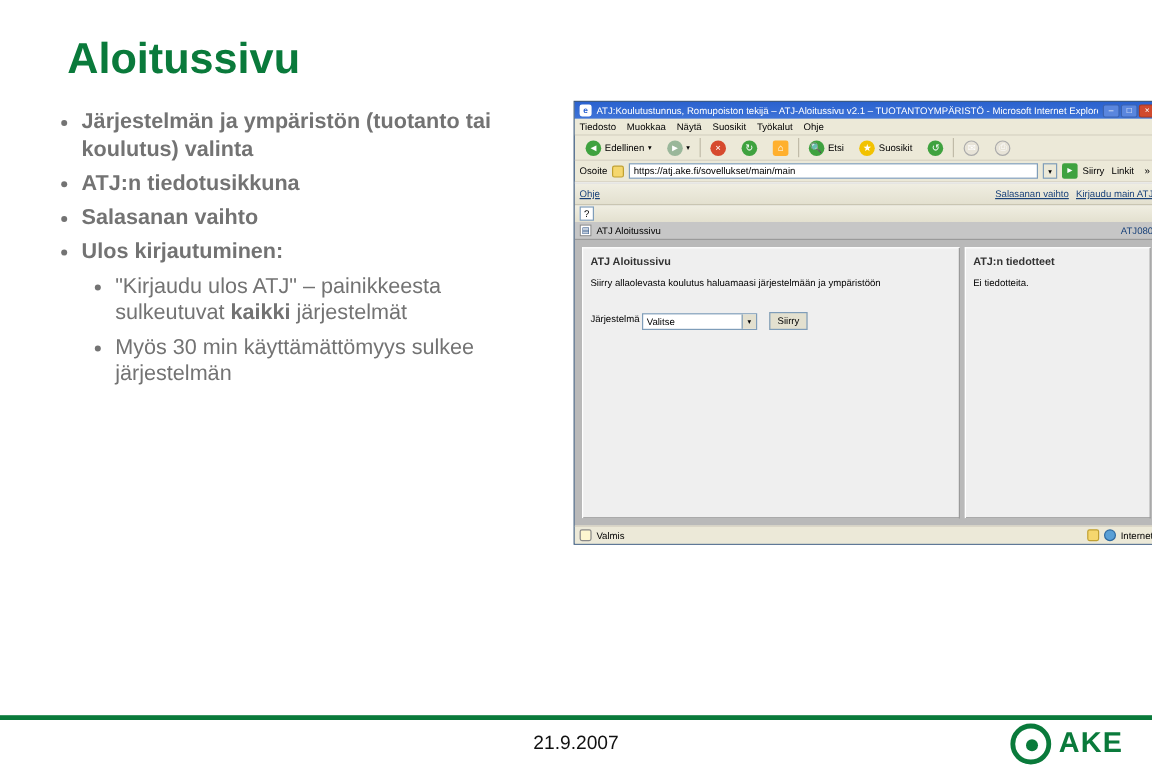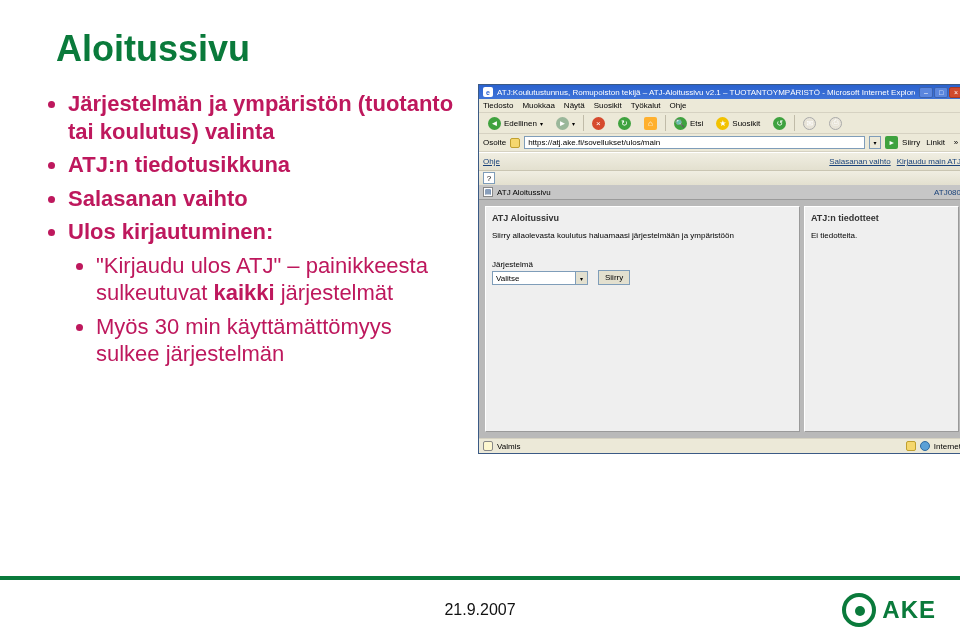--- a/index.html
+++ b/index.html
@@ -23,22 +23,22 @@
     font-weight: bold;
     font-size: 36px;
     margin: 0 0 14px 16px;
   }
   .content-row {
     display: flex;
     gap: 18px;
   }
   .bullets {
     flex: 0 0 420px;
-    font-size: 22px;
-    color: #be185d;
+    font-size: 18px;
+    color: #737373;
     line-height: 1.25;
   }
   .bullets ul { list-style: disc; padding-left: 28px; margin: 0; }
   .bullets ul ul { list-style: disc; padding-left: 28px; margin-top: 4px; }
   .bullets li { margin: 6px 0; }
   .bullets b { font-weight: bold; }
   .screenshot {
     flex: 0 0 488px;
   }
 
@@ -154,21 +154,21 @@
   }
   .panel {
     background: #efefef; border: 1px solid #9a9a9a; border-top-color:#fff; border-left-color:#fff;
     flex: 1; padding: 6px;
     display:flex; flex-direction:column;
   }
   .panel-title { color:#333; font-weight:bold; margin-bottom: 6px; font-size: 9px; }
   .panel-small { flex: 0 0 155px; }
   .line { margin: 2px 0; }
   .select-row { display:flex; gap: 10px; margin-top: 18px; align-items: flex-end; }
-  .sel-col { display:flex; flex-direction:column; gap: 2px; }
+  .sel-col { display:flex; flex-direction:row; gap: 2px; }
   .fake-select {
     height: 14px; background: #fff; border: 1px solid #7f9db9;
     display: flex; align-items: center; padding: 0 3px; position: relative;
   }
   .fake-select .chev {
     position: absolute; right: 0; top:0; bottom:0; width: 12px; background:#e3e0cf;
     border-left: 1px solid #7f9db9; display:flex; align-items:center; justify-content:center; font-size:6px;
   }
   .sel-j { width: 96px; }
   .sel-y { width: 104px; }
@@ -183,21 +183,21 @@
   .stat-icon {
     width: 10px; height: 10px; border: 1px solid #888; background:#fdf7d0; border-radius:2px;
   }
   .stat-right { margin-left:auto; display:flex; align-items:center; gap:4px; }
   .globe { width: 10px; height: 10px; border-radius:50%; background:#5aa0d6; border:1px solid #2f6aa0; }
 
   
   .footer {
     position: absolute;
     left: 0; right: 0; bottom: 0;
-    height: 64px;
+    height: 44px;
     border-top: 4px solid #0a7a3b;
     display: flex;
     align-items: center;
     justify-content: center;
   }
   .footer-date {
     font-size: 16px;
     color: #111;
   }
   .brand {
@@ -305,21 +305,21 @@
             </div>
           <div class="tbtn">
               <span class="ticon print">⎙</span>
             </div>
         </div>
 
         <div class="ie-addrbar">
           <span class="addr-label">Osoite</span>
           <span class="ie-lock"></span>
           <div class="addr-input">
-            <span>https://atj.ake.fi/sovellukset/ulos/main</span>
+            <span>https://atj.ake.fi/sovellukset/main/main</span>
           </div>
           <div class="addr-dd">▾</div>
           <div class="go-btn">►</div>
           <span>Siirry</span>
           <span class="links-lbl">Linkit</span>
           <span class="links-chev">»</span>
         </div>
 
         <div class="ie-client">
           <div class="app-top">

